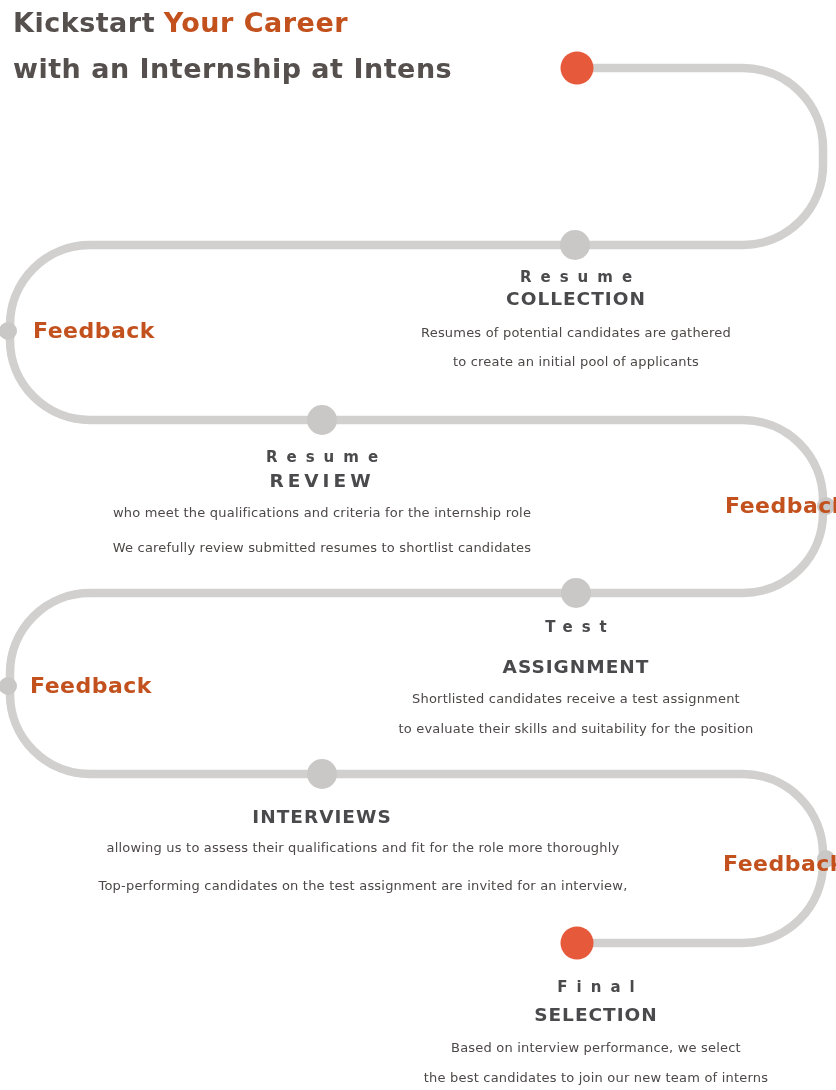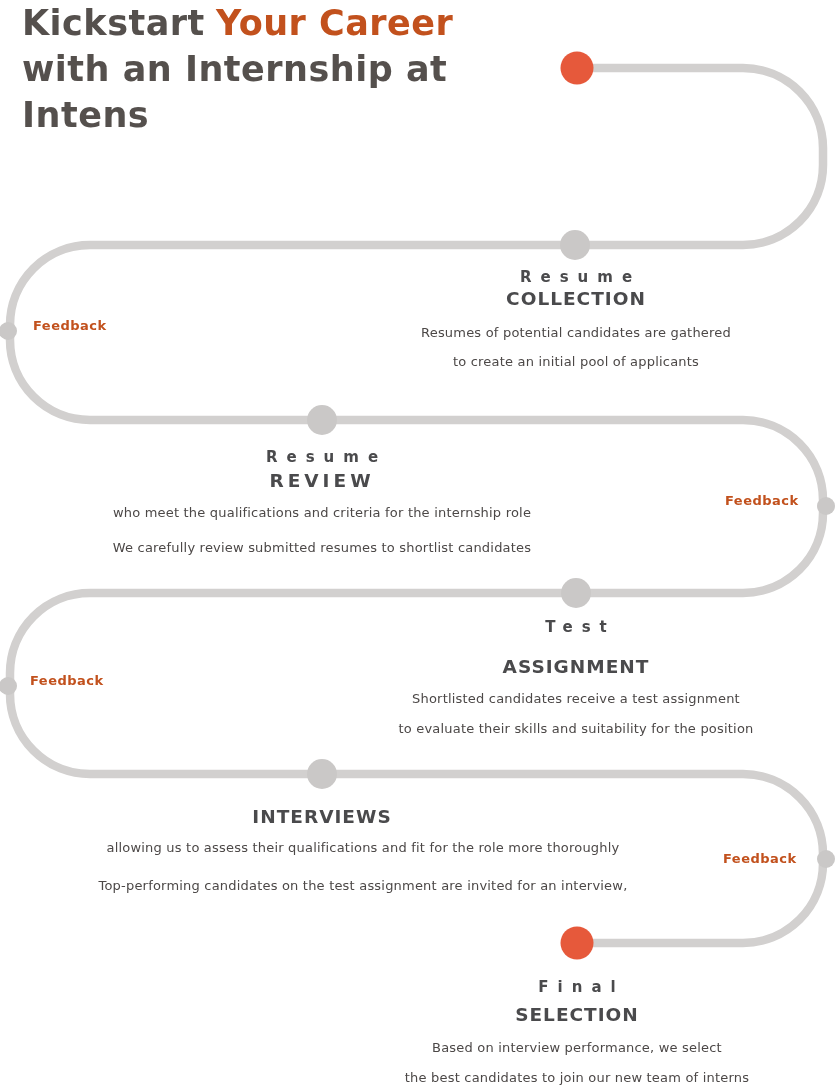--- a/index.html
+++ b/index.html
@@ -16,22 +16,22 @@
   .canvas{
     position:relative;width:836px;height:1090px;overflow:hidden;
     background:var(--page-bg);
     font-family:"DejaVu Sans",sans-serif;
   }
   svg.flow{position:absolute;left:0;top:0;}
   .flow-path{fill:none;stroke:var(--line-gray);stroke-width:8.5;}
   .c-red{fill:var(--dot-red);}
   .c-node{fill:var(--node-gray);}
   .header{
-    position:absolute;left:22px;top:0px;width:520px;
-    font-weight:700;font-size:35px;line-height:46px;color:var(--title-dark);
+    position:absolute;left:13px;top:0px;width:520px;
+    font-weight:700;font-size:27px;line-height:46px;color:var(--title-dark);
     letter-spacing:0.5px;
   }
   .header .accent{color:var(--accent-orange);}
   .header .w1{margin-right:0.32em;}
   .step{position:absolute;text-align:center;}
   .kicker{
     font-size:15px;font-weight:700;color:var(--step-title);
     letter-spacing:9px;line-height:18px;text-indent:9px;
   }
   .step-name{
@@ -51,27 +51,27 @@
   .step2 .d1{margin-top:17px;}
   .step2 .d2{margin-top:12px;}
   .step3{left:336px;top:618px;width:480px;}
   .step3 .step-name{margin-top:20px;}
   .step3 .d1{margin-top:12px;}
   .step3 .d2{margin-top:12px;}
   .step4{left:23px;top:806px;width:680px;}
   .step4 .step-name{position:relative;left:-41px;}
   .step4 .d1{margin-top:20px;}
   .step4 .d2{margin-top:11px;}
-  .step5{left:337px;top:978px;width:480px;}
+  .step5{left:356px;top:978px;width:480px;}
   .step5 .step-name{margin-top:8px;}
   .step5 .d1{margin-top:13px;}
   .step5 .d2{margin-top:12px;}
   .feedback{
     position:absolute;color:var(--accent-orange);
-    font-size:13px;font-weight:700;letter-spacing:0.5px;
+    font-size:22px;font-weight:700;letter-spacing:0.5px;
   }
   .fb1{left:33px;top:318px;}
   .fb2{left:725px;top:493px;}
   .fb3{left:30px;top:673px;}
   .fb4{left:723px;top:851px;}
 </style>
 </head>
 <body>
 
 <div class="canvas">

